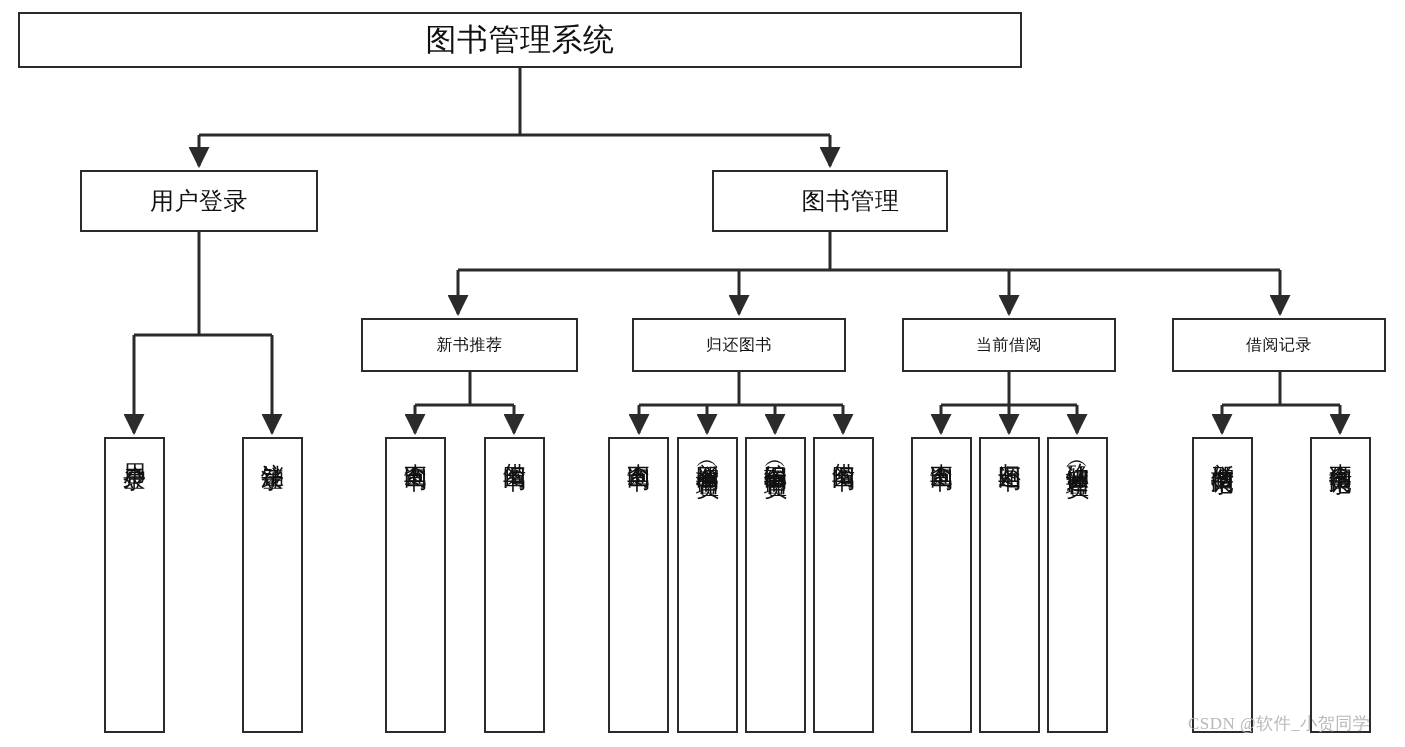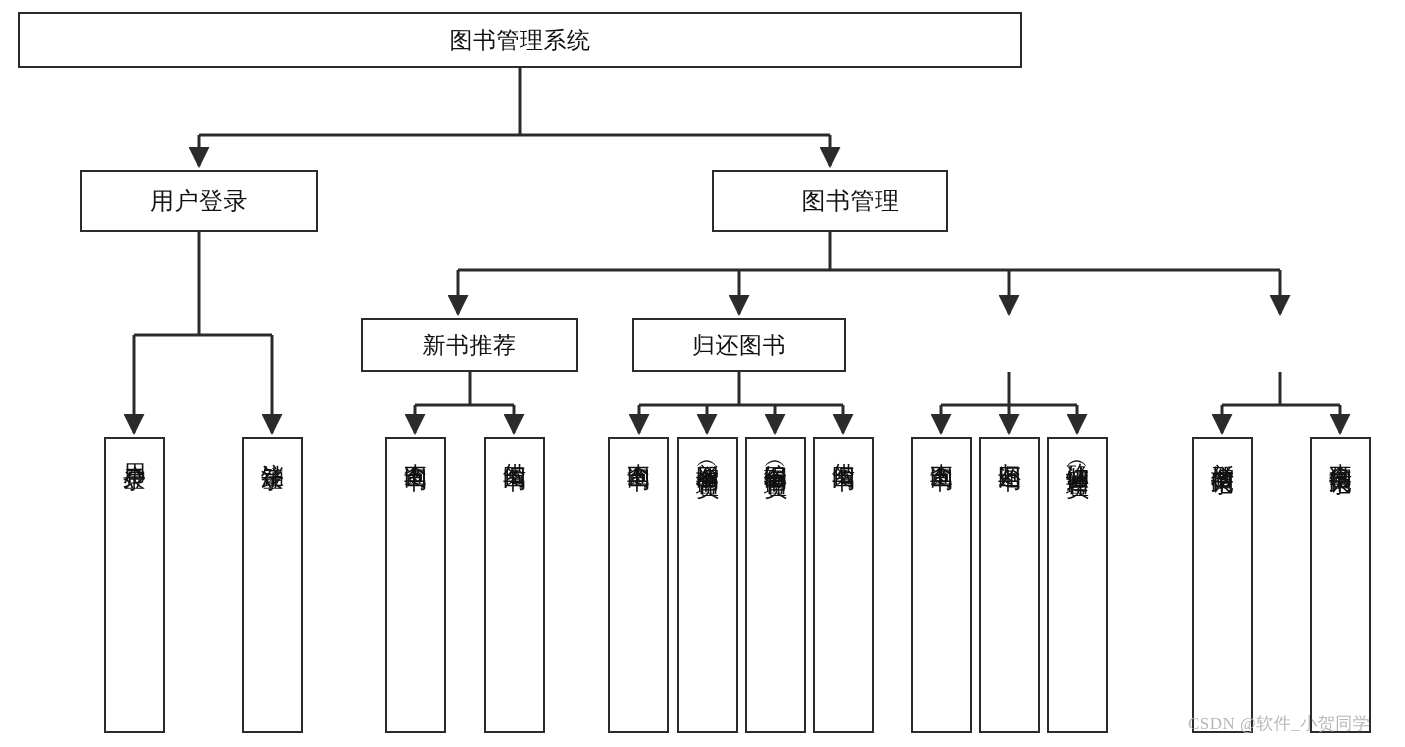--- a/index.html
+++ b/index.html
@@ -40,23 +40,23 @@
     display: block;
     text-align: center;
     line-height: 1.05;
     white-space: nowrap;
   }
   
   .h-node .lbl {
     font-size: 25px;
     letter-spacing: 0.5px;
   }
-  .root .lbl { font-size: 23px; }
+  .root .lbl { font-size: 31px; }
   .l2 .lbl  { font-size: 24px; }
-  .l3 .lbl  { font-size: 23px; }
+  .l3 .lbl  { font-size: 16px; }
   
   .v-node {
     align-items: flex-start;
     justify-content: center;
     padding-top: 6px;
   }
   .v-node .lbl {
     writing-mode: vertical-rl;
     text-orientation: upright;
     font-size: 23px;
@@ -140,20 +140,26 @@
   <div class="node h-node l2" style="left:712px;top:170px;width:236px;height:62px;padding-left:41px;">
     <span class="lbl">图书管理</span>
   </div>
 
   <div class="node h-node l3" style="left:361px;top:318px;width:217px;height:54px;">
     <span class="lbl">新书推荐</span>
   </div>
   <div class="node h-node l3" style="left:632px;top:318px;width:214px;height:54px;">
     <span class="lbl">归还图书</span>
   </div>
+  <div class="node h-node l3" style="left:902px;top:318px;width:214px;height:54px;">
+    <span class="lbl">当前借阅</span>
+  </div>
+  <div class="node h-node l3" style="left:1172px;top:318px;width:214px;height:54px;">
+    <span class="lbl">借阅记录</span>
+  </div>
 
   <div class="node v-node" style="left:104px;top:437px;width:61px;height:296px;">
     <span class="lbl">用户登录</span>
   </div>
   <div class="node v-node" style="left:242px;top:437px;width:61px;height:296px;">
     <span class="lbl">注销登录</span>
   </div>
 
   <div class="node v-node" style="left:385px;top:437px;width:61px;height:296px;">
     <span class="lbl">查询图书</span>

